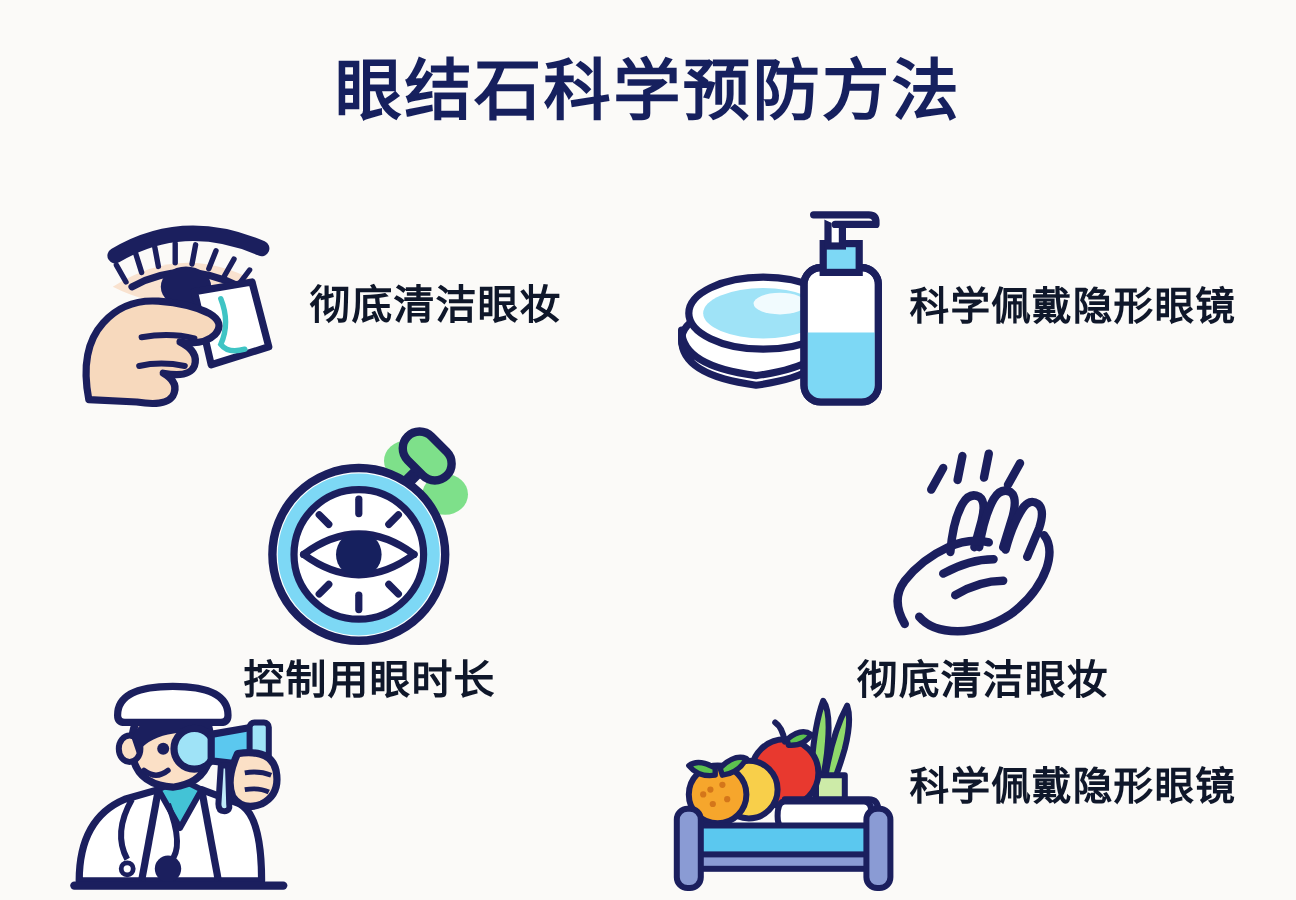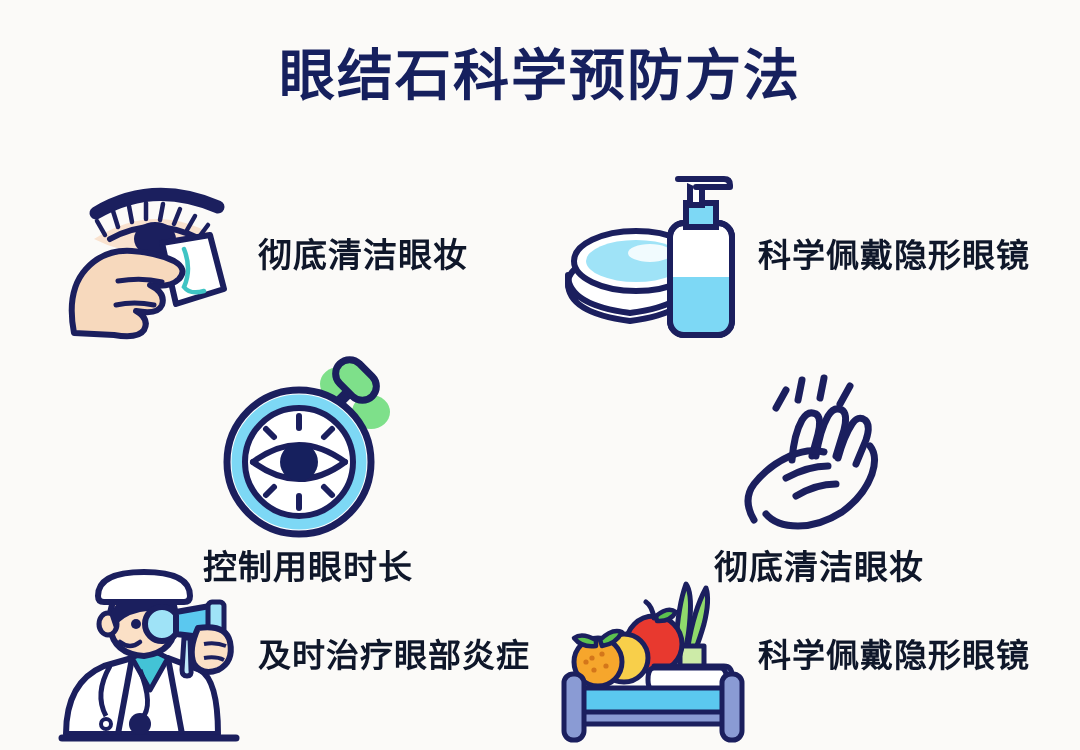--- a/index.html
+++ b/index.html
@@ -211,21 +211,20 @@
 
         <path d="M140 62 Q168 58 172 76 Q176 96 160 104 Q144 110 136 98 Q130 84 140 62 Z" fill="#fbe0c6" stroke="#1b1f5e" stroke-width="6" stroke-linejoin="round"></path>
         <path d="M146 78 Q158 76 168 80" fill="none" stroke="#1b1f5e" stroke-width="4"></path>
         <path d="M146 92 Q158 90 166 94" fill="none" stroke="#1b1f5e" stroke-width="4"></path>
 
         <path d="M126 72 L124 104 Q124 110 129 110 Q134 110 133 104 L132 72 Z" fill="#bfeaf9" stroke="#1b1f5e" stroke-width="5" stroke-linejoin="round"></path>
 
         <line x1="4" y1="172" x2="178" y2="172" stroke="#1b1f5e" stroke-width="7" stroke-linecap="round"></line>
       </svg>
     </div>
-    <div class="label label-lg">及时治疗眼部炎症</div>
   </div>
 
   <div class="cell col-r row-3">
     <div class="icon-box">
       <svg viewBox="0 0 190 180">
 
         <path d="M118 78 Q120 40 128 18 Q134 26 132 52 Q131 68 128 80 Z" fill="#8fd96b" stroke="#1b1f5e" stroke-width="5" stroke-linejoin="round"></path>
         <path d="M130 80 Q136 44 148 22 Q152 34 146 58 Q142 72 138 82 Z" fill="#8fd96b" stroke="#1b1f5e" stroke-width="5" stroke-linejoin="round"></path>
         <path d="M122 80 L146 80 L146 100 Q134 106 122 100 Z" fill="#cdeba8" stroke="#1b1f5e" stroke-width="5" stroke-linejoin="round"></path>
 

